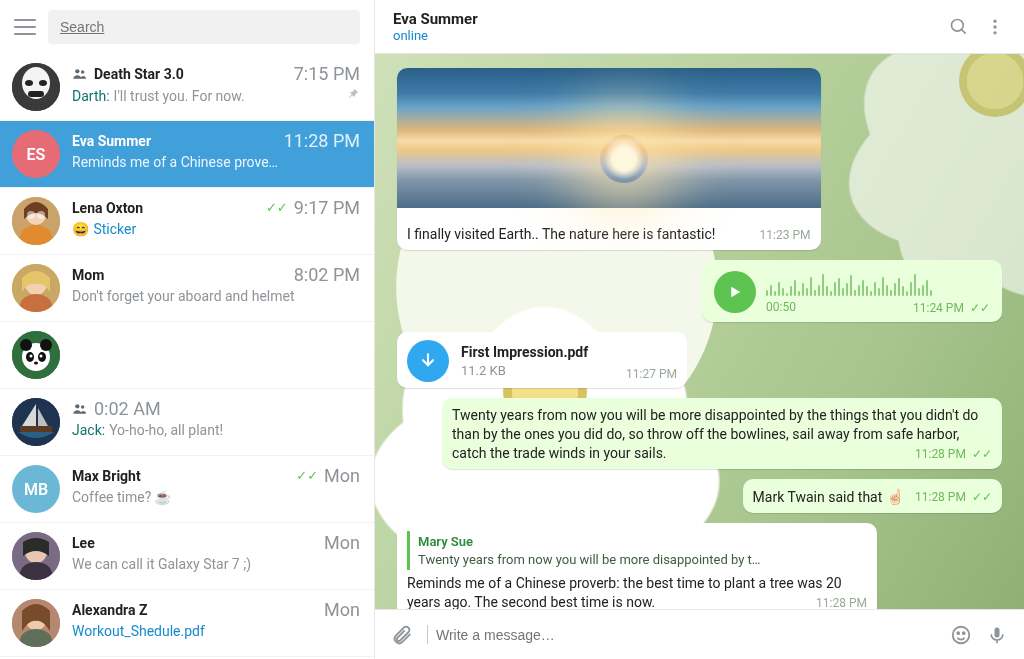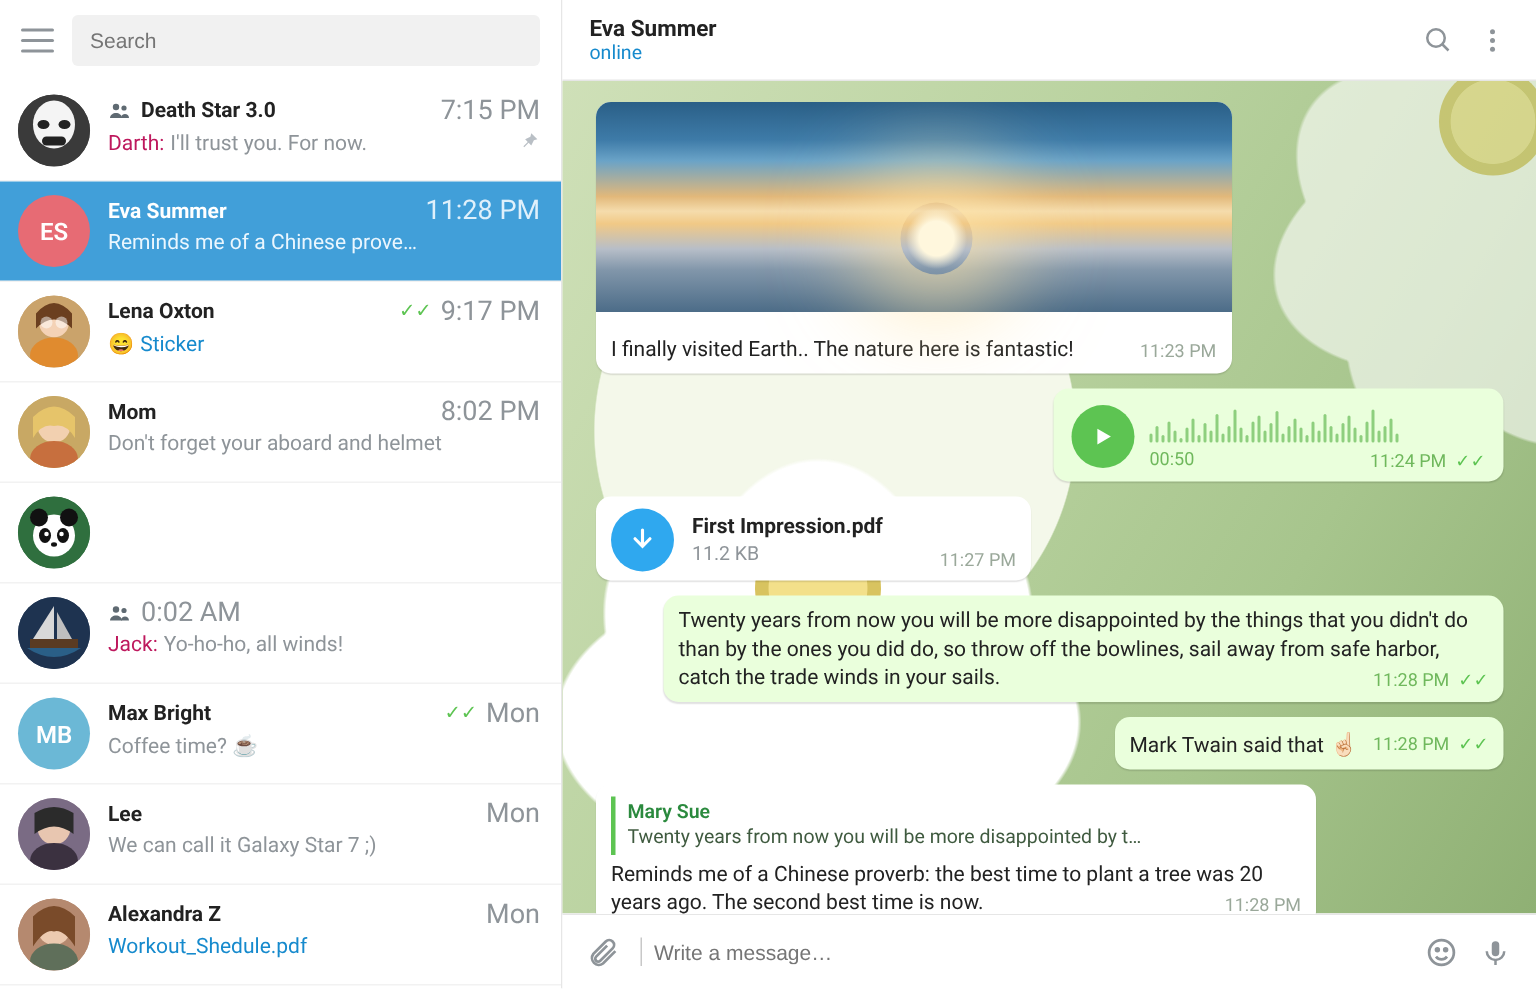--- a/index.html
+++ b/index.html
@@ -13,21 +13,21 @@
   }
   .left-top { display: flex; align-items: center; gap: 12px; padding: 10px 14px; }
   .hamburger { width: 22px; height: 16px; display: flex; flex-direction: column; justify-content: space-between; cursor: pointer; }
   .hamburger span { display: block; height: 2px; background: #8e9499; border-radius: 2px; }
   .search-box {
     flex: 1; background: #f1f1f1; border-radius: 4px; height: 34px;
     display: flex; align-items: center; padding: 0 12px;
   }
   .search-box input {
     border: none; background: transparent; outline: none; width: 100%;
-    font-size: 14px; color: #6f7579;
+    font-size: 14px; color: #6f7579; text-decoration: underline;
   }
 
   .chat-list { flex: 1; overflow-y: auto; }
   .chat-item {
     display: flex; align-items: flex-start; gap: 12px;
     padding: 9px 14px 9px 12px; cursor: pointer; border-bottom: 1px solid #f2f2f2;
     position: relative;
   }
   .chat-item.active { background: #419fd9; color: #fff; }
   .chat-item .avatar {
@@ -36,21 +36,21 @@
     font-weight: 600; color: #fff; font-size: 16px; overflow: hidden;
   }
   .chat-body { flex: 1; min-width: 0; }
   .chat-line1 { display: flex; align-items: center; gap: 6px; }
   .chat-name { font-weight: 700; font-size: 14px; flex: 1; white-space: nowrap; overflow: hidden; text-overflow: ellipsis; }
   .chat-time { font-size: 18px; color: #8e9499; flex: 0 0 auto; }
   .chat-item.active .chat-time { color: #dff0fb; }
   .chat-line2 { display: flex; align-items: center; gap: 4px; margin-top: 3px; font-size: 14px; color: #8e9499; }
   .chat-item.active .chat-line2 { color: #eaf6fe; }
   .chat-preview { flex: 1; white-space: nowrap; overflow: hidden; text-overflow: ellipsis; }
-  .sender-prefix { color: #be185d; }
+  .sender-prefix { color: #0f766e; }
   .link-preview { color: #168acd; }
   .group-icon svg { width: 16px; height: 16px; display: block; }
   .pin-icon { color: #b9bfc5; }
   .double-check { color: #5dc452; font-size: 13px; line-height: 1; }
   .chat-emoji { font-size: 14px; }
 
   
   .right { flex: 1; display: flex; flex-direction: column; position: relative; }
   .chat-header {
     height: 54px; border-bottom: 1px solid #e6e6e6; background: #fff;
@@ -107,21 +107,21 @@
   .photo-bubble .photo {
     height: 140px; width: 100%;
     background: linear-gradient(to bottom, #2a5f87 0%, #3e7ba8 18%, #6aa3c7 28%, #e2b87a 45%, #f5dcac 52%, #f1c986 58%, #b7bec8 70%, #8196aa 80%, #4c6c88 100%);
     position: relative;
   }
   .photo .sun {
     position: absolute; left: 48%; top: 48%; width: 48px; height: 48px; border-radius: 50%;
     background: radial-gradient(circle, #fff7dd 0 34%, rgba(255,247,221,0.0) 60%);
     box-shadow: 0 0 60px 30px rgba(255,230,170,0.7);
   }
-  .photo-caption { padding: 16px 10px 0; display: flex; align-items: flex-start; gap: 12px; }
+  .photo-caption { padding: 6px 10px 0; display: flex; align-items: flex-start; gap: 12px; margin-top: 11px; }
 
   .voice-bubble { display: flex; align-items: center; gap: 10px; padding: 8px 12px 6px; width: 300px; }
   .play-btn {
     width: 42px; height: 42px; border-radius: 50%; background: #5dc452;
     display: flex; align-items: center; justify-content: center; color: #fff; cursor: pointer;
     flex: 0 0 42px;
   }
   .waveform { flex: 1; height: 28px; display: flex; align-items: flex-end; gap: 2px; }
   .waveform span { width: 2px; background: #8ecf7e; display: block; border-radius: 1px; }
 
@@ -284,21 +284,21 @@
                 <circle cx="8" cy="8" r="3.2"></circle>
                 <circle cx="16" cy="9" r="2.6"></circle>
                 <path d="M2 19c0-3 3-5 6-5s6 2 6 5"></path>
                 <path d="M13 19c0-2.4 2-4 4-4s4 1.6 4 4"></path>
               </svg>
             </span>
             <span class="chat-time">0:02 AM</span>
           </div>
           <div class="chat-line2">
             <span class="sender-prefix">Jack: </span>
-            <span class="chat-preview">Yo-ho-ho, all winds!</span>
+            <span class="chat-preview">Yo-ho-ho, all plant!</span>
           </div>
         </div>
       </div>
       <div class="chat-item">
         <div class="avatar" style="background: rgb(107, 184, 214);">MB</div>
         <div class="chat-body">
           <div class="chat-line1">
             <span class="chat-name">Max Bright</span>
             <span class="double-check">✓✓</span>
             <span class="chat-time">Mon</span>

